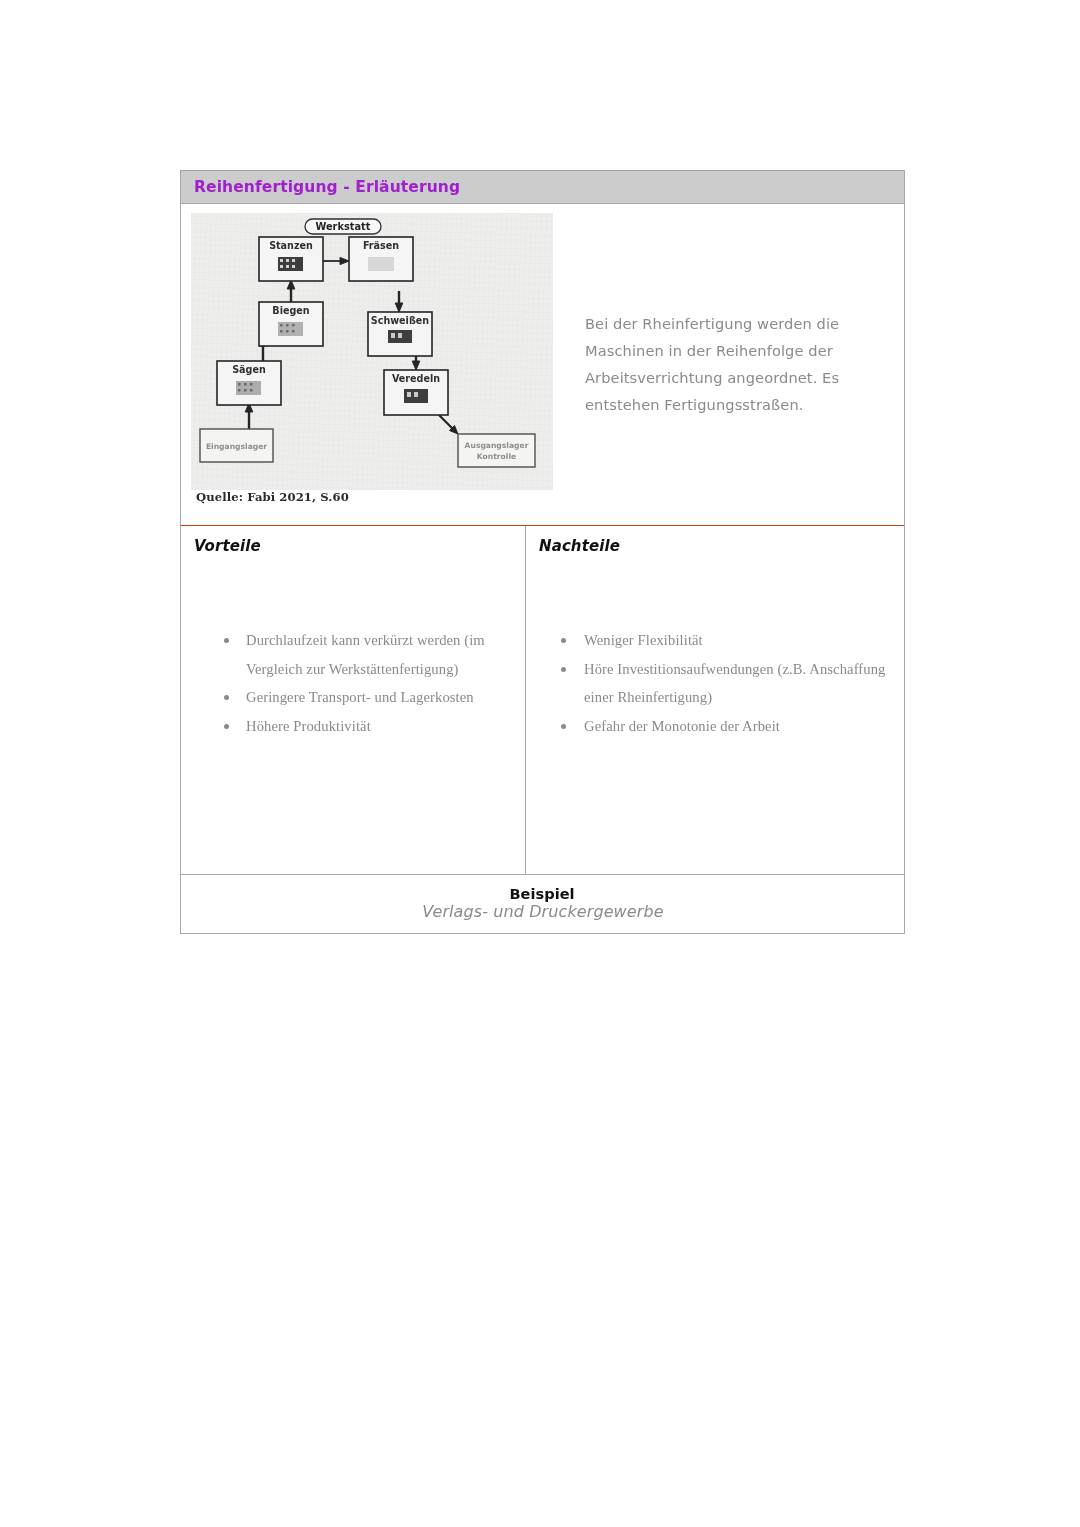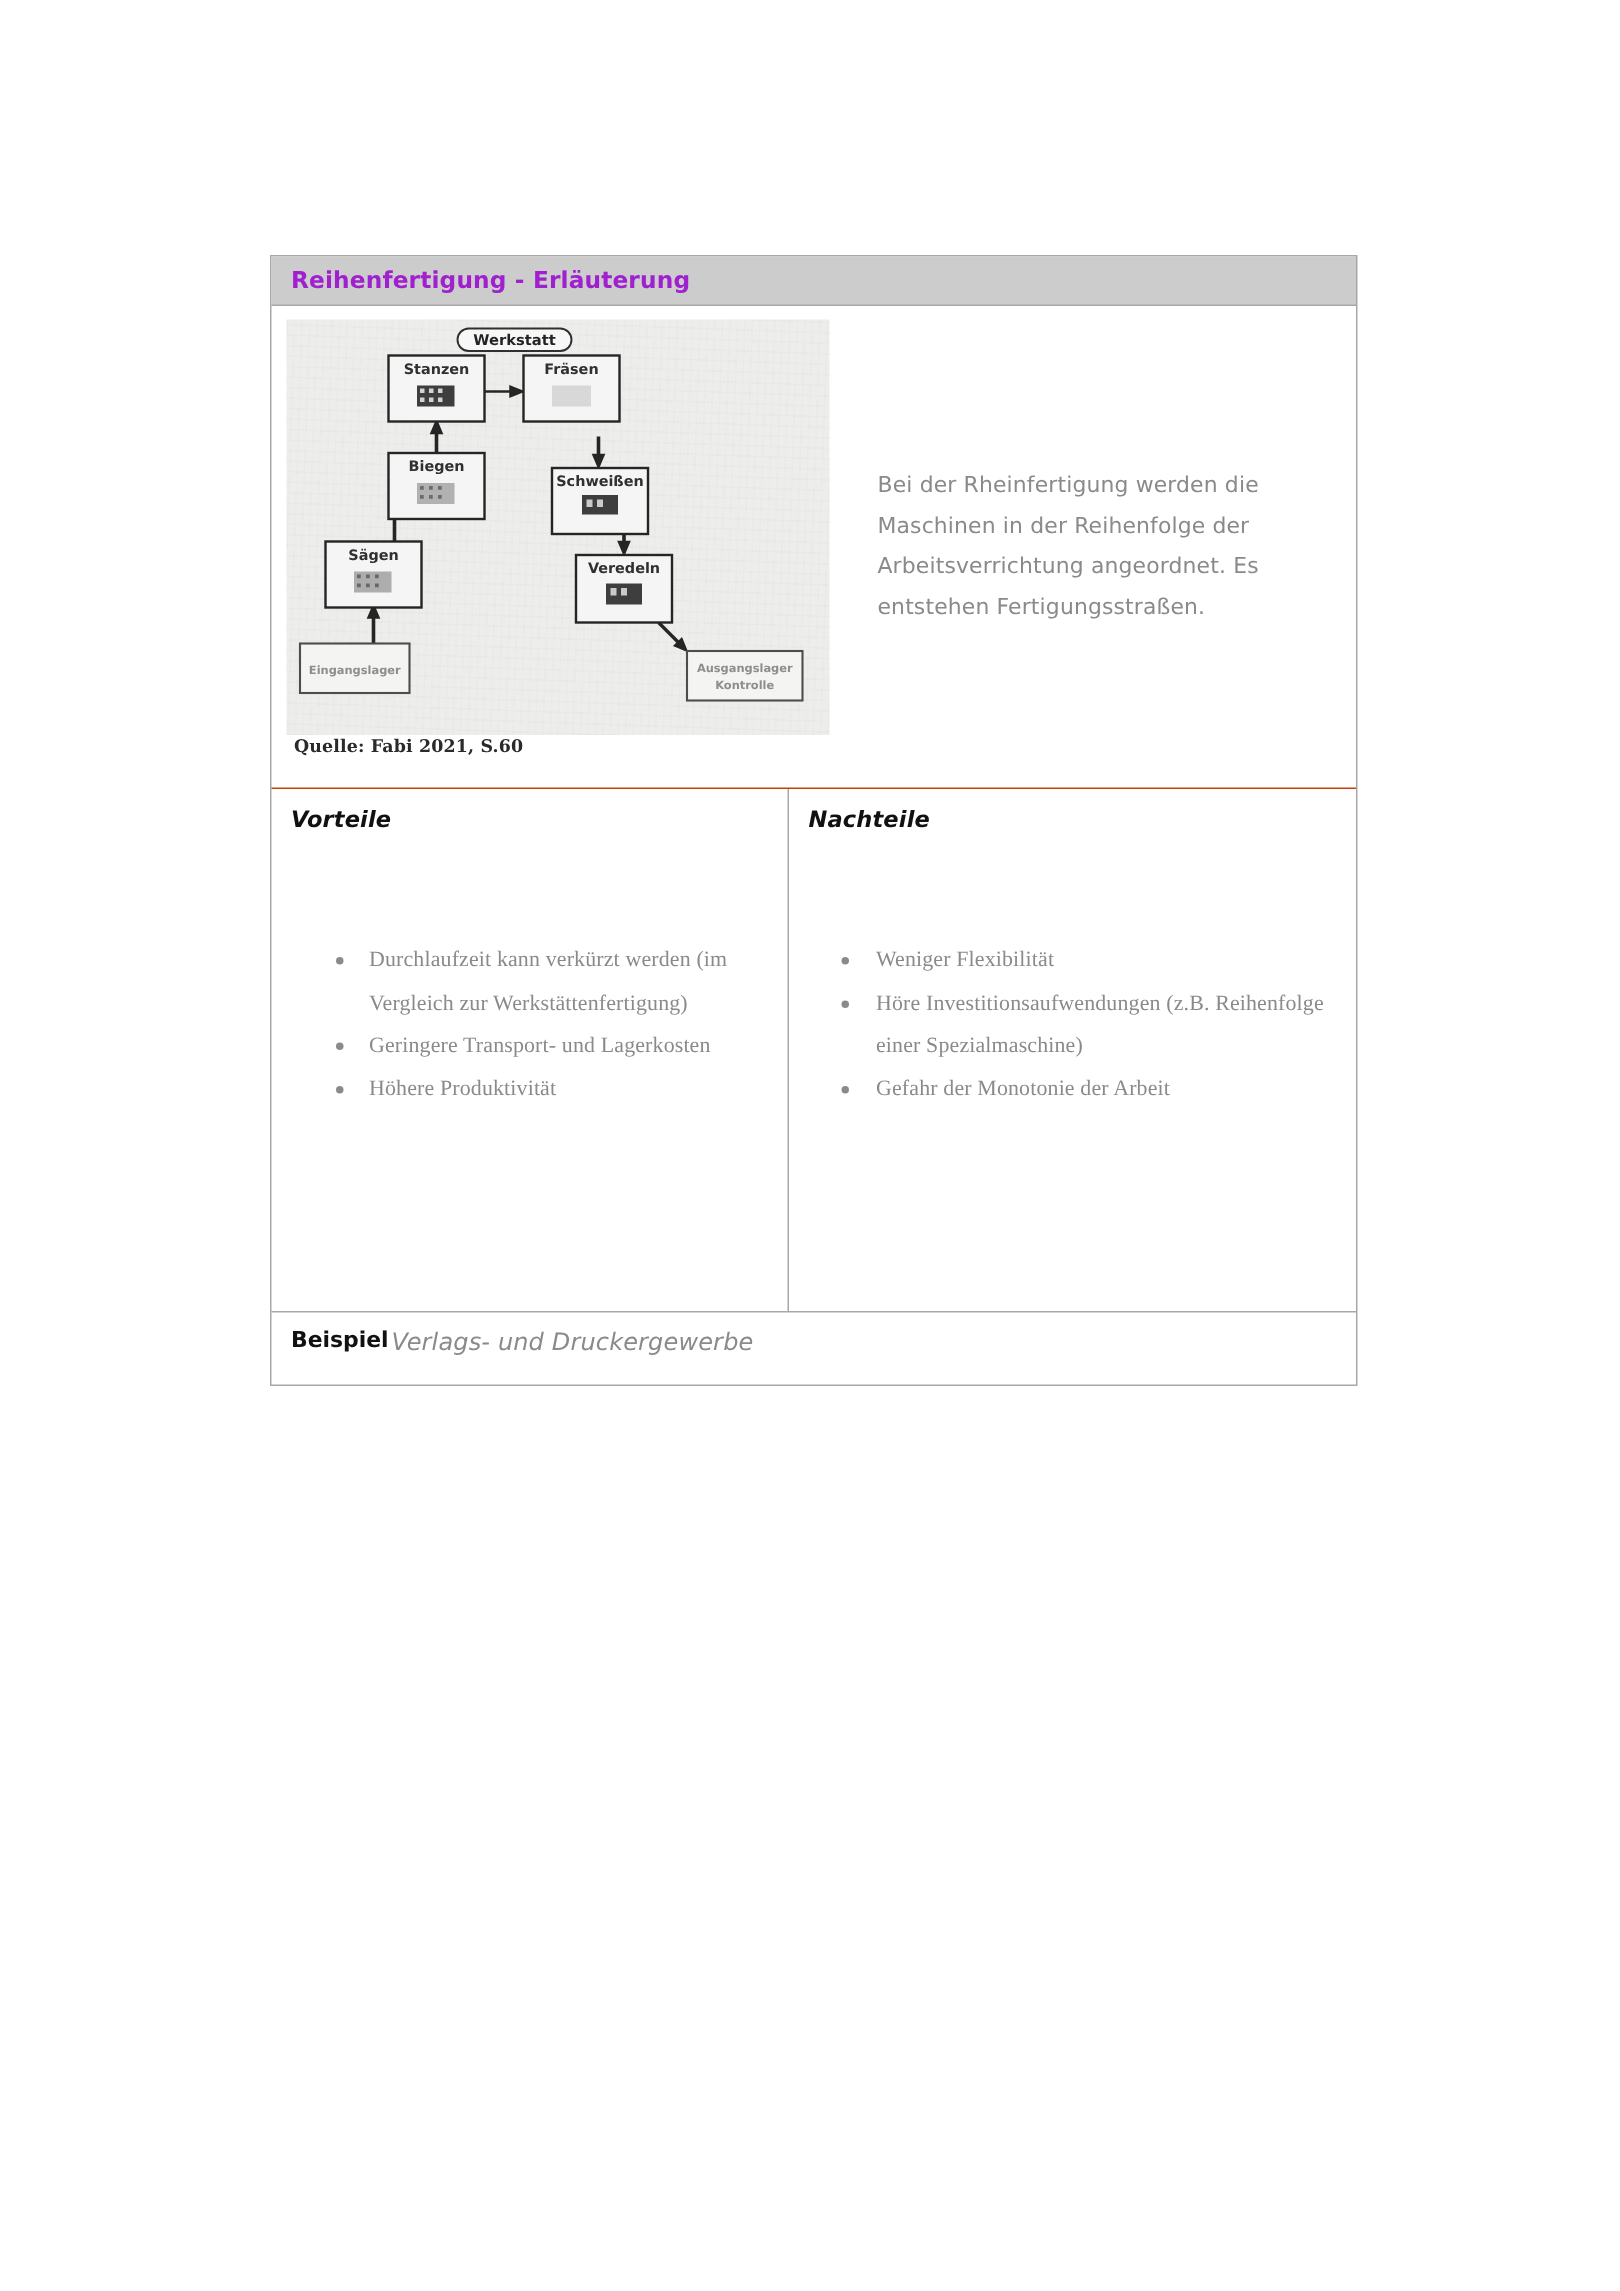--- a/index.html
+++ b/index.html
@@ -166,23 +166,24 @@
     height: 5px;
     border-radius: 50%;
     background: #8a8a8a;
   }
   #cons-col .bullet-list li { padding-left: 45px; }
   #cons-col .bullet-list li::before { left: 22px; }
 
   
   #example-row {
     display: flex;
-    align-items: flex-start;
+    align-items: center;
     padding: 10px 12px 12px 13px;
     min-height: 26px;
+    flex-direction: column;
   }
   #example-label {
     font-family: "DejaVu Sans", sans-serif;
     font-size: 14.6px;
     font-weight: 700;
     color: #111111;
     width: 67px;
     flex: none;
   }
   #example-value {
@@ -326,21 +327,21 @@
         <li>Durchlaufzeit kann verkürzt werden (im Vergleich zur Werkstättenfertigung)</li>
         <li>Geringere Transport- und Lagerkosten</li>
         <li>Höhere Produktivität</li>
       </ul>
     </div>
 
     <div id="cons-col">
       <div class="col-heading">Nachteile</div>
       <ul class="bullet-list">
         <li>Weniger Flexibilität</li>
-        <li>Höre Investitionsaufwendungen (z.B. Reihenfolge einer Spezialmaschine)</li>
+        <li>Höre Investitionsaufwendungen (z.B. Anschaffung einer Rheinfertigung)</li>
         <li>Gefahr der Monotonie der Arbeit</li>
       </ul>
     </div>
 
   </div>
 
   <div id="example-row">
     <span id="example-label">Beispiel</span>
     <span id="example-value">Verlags- und Druckergewerbe</span>
   </div>

